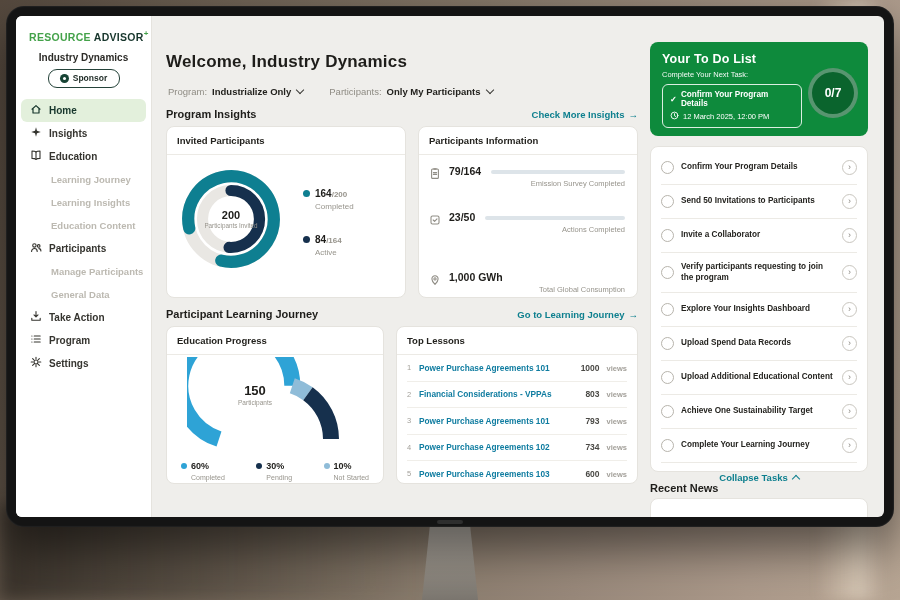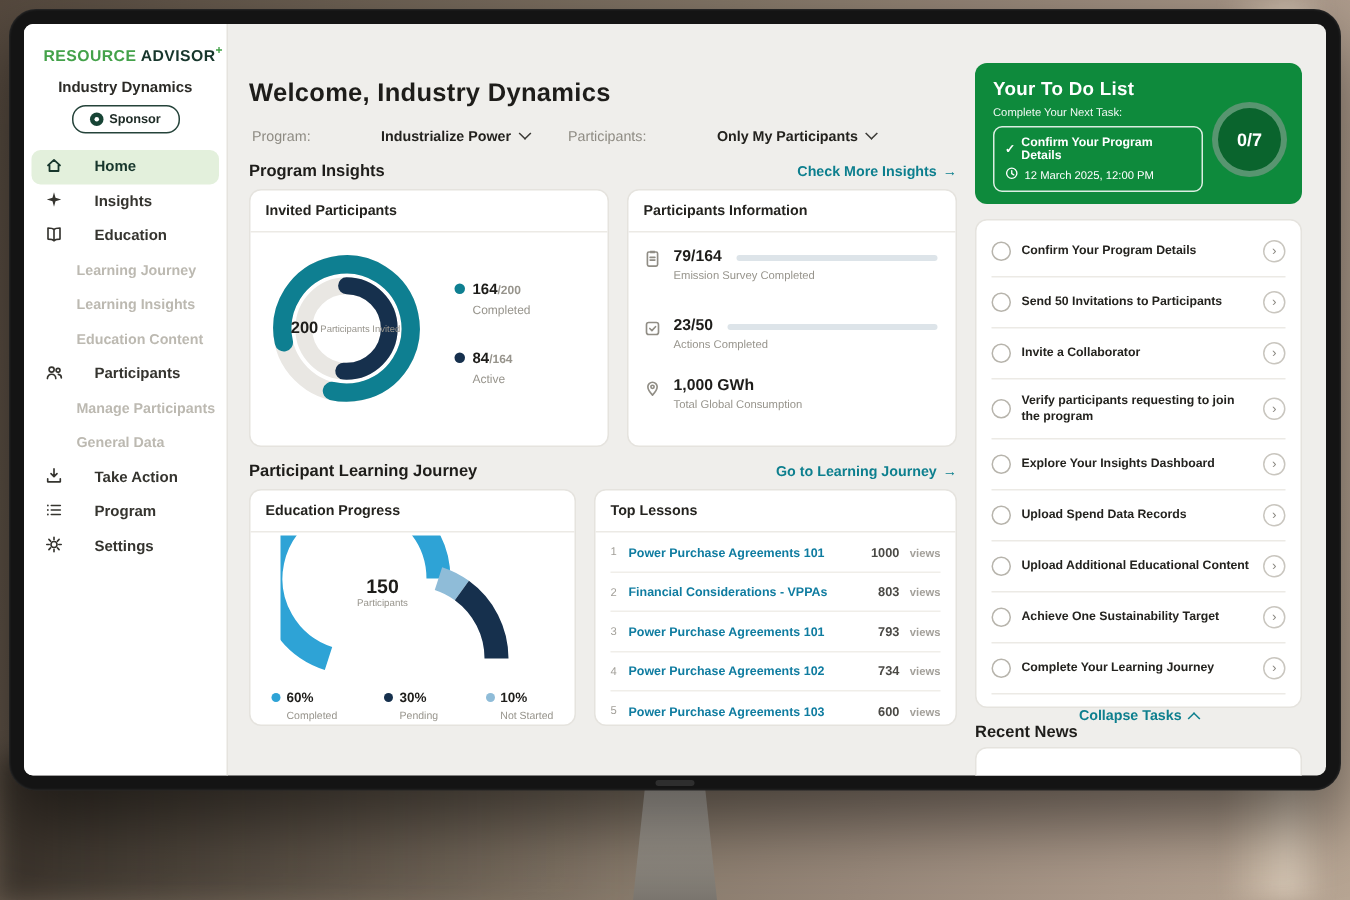--- a/index.html
+++ b/index.html
@@ -20,62 +20,62 @@
 
   
   .side{position:absolute;left:0;top:0;width:136px;height:100%;background:#fff;border-right:1px solid #e5e3de;box-sizing:border-box;}
   .logo{padding:13px 0 0 13px;font-size:10.5px;font-weight:bold;letter-spacing:.3px;white-space:nowrap;}
   .logo .r{color:#44a24a}.logo .a{color:#17362c}.logo .p{color:#44a24a;font-size:8px;vertical-align:super}
   .org{text-align:center;margin-top:9px;font-size:10px;font-weight:bold;color:#2c2b27;}
   .badge{margin:6px auto 0;width:70px;height:17px;border:1px solid #25433a;border-radius:9px;display:flex;align-items:center;justify-content:center;gap:4px;font-size:8.5px;font-weight:bold;color:#1e2b26;background:#fff;}
   .badge-ico{width:9px;height:9px;border-radius:50%;background:#174435;position:relative;}
   .badge-ico::after{content:"";position:absolute;left:3px;top:3px;width:3px;height:3px;border-radius:50%;background:#fff;}
   .nav{margin-top:11px;}
-  .nitem{display:flex;align-items:center;gap:21px;height:23px;padding-left:14px;font-size:10px;font-weight:bold;color:#35342f;cursor:pointer;}
+  .nitem{display:flex;align-items:center;gap:7px;height:23px;padding-left:14px;font-size:10px;font-weight:bold;color:#35342f;cursor:pointer;}
   .nitem.active{background:#e3f0dc;margin:0 5px;padding-left:9px;border-radius:6px;color:#17362c;}
   .nitem svg{flex:none;}
   .nsub{height:23px;display:flex;align-items:center;padding-left:35px;font-size:9.5px;color:#bcb9b1;font-weight:600;cursor:pointer;}
 
   
   .h1{position:absolute;left:150px;top:36px;font-size:17px;font-weight:bold;color:#1e1d1a;letter-spacing:.2px;}
   .filters{position:absolute;left:152px;top:70px;display:flex;gap:26px;align-items:center;font-size:9.5px;}
-  .fgroup{display:flex;align-items:center;cursor:pointer;gap:42px;}
+  .fgroup{display:flex;align-items:center;cursor:pointer;}
   .flabel{color:#8f8c84;}
   .fval{font-weight:bold;color:#23221e;margin-left:5px;}
   .caret{display:inline-block;width:5px;height:5px;border-right:1.3px solid #3a3935;border-bottom:1.3px solid #3a3935;transform:rotate(45deg);margin-left:6px;margin-bottom:2px;}
   .sechead{position:absolute;display:flex;justify-content:space-between;align-items:center;left:150px;width:472px;}
   .sec1{top:92px;} .sec2{top:292px;}
   .sec-title{font-size:11px;font-weight:bold;color:#1e1d1a;}
   .teal{color:#0d7f8e;font-size:9.5px;font-weight:bold;cursor:pointer;display:flex;align-items:center;gap:4px;}
   .card{position:absolute;background:#fff;border:1px solid #e5e3de;border-radius:8px;box-sizing:border-box;}
   .card-title{padding:8px 10px;font-size:9.5px;font-weight:bold;color:#24231f;border-bottom:1px solid #eceae5;}
 
   
   .card-invited{left:150px;top:110px;width:240px;height:172px;}
   .donut-wrap{position:absolute;left:8px;top:36px;width:112px;height:112px;}
-  .donut-center{position:absolute;left:0;top:0;width:112px;height:112px;display:flex;flex-direction:row;align-items:center;justify-content:center;text-align:center;}
+  .donut-center{position:absolute;left:0;top:0;width:112px;height:112px;display:flex;flex-direction:column;align-items:center;justify-content:center;text-align:center;}
   .donut-center .v{font-size:11px;font-weight:bold;color:#1e1d1a;}
   .donut-center .l{font-size:6.3px;color:#97948c;width:56px;line-height:1.25;margin-top:1px;}
   .dlegend{position:absolute;left:136px;top:56px;}
   .dlegend .item{margin-bottom:18px;}
   .dot{display:inline-block;width:7px;height:7px;border-radius:50%;margin-right:5px;}
   .dl-val{font-size:10px;font-weight:bold;color:#1e1d1a;}
   .dl-tot{font-size:8px;color:#97948c;font-weight:bold;}
   .dl-lab{font-size:8px;color:#97948c;margin-left:12px;margin-top:1px;}
 
   
   .card-info{left:402px;top:110px;width:220px;height:172px;}
   .irow{position:absolute;left:10px;right:12px;display:flex;gap:8px;}
   .irow .ic{flex:none;margin-top:1px;}
   .irow .col{flex:1;min-width:0;}
   .iv-line{display:flex;align-items:flex-end;}
   .iv{font-size:10.5px;font-weight:bold;color:#1e1d1a;}
   .ibar{flex:1;height:4px;border-radius:2px;background:#dde4e9;margin-left:10px;margin-bottom:3px;overflow:hidden;}
   .ibar .fill{height:100%;border-radius:2px;background:#2f9cd0;}
-  .il{font-size:7.5px;color:#97948c;margin-top:2px;}
+  .il{font-size:7.5px;color:#97948c;margin-top:2px;text-align:right;}
 
   
   .card-edu{left:150px;top:310px;width:218px;height:158px;}
   .gauge-wrap{position:absolute;left:20px;top:30px;width:176px;height:96px;}
   .gauge-center{position:absolute;left:0;top:56px;width:176px;text-align:center;}
   .gauge-center .v{font-size:13px;font-weight:bold;color:#1e1d1a;}
   .gauge-center .l{font-size:6.5px;color:#97948c;margin-top:1px;}
   .glegend{position:absolute;left:0;top:128px;width:100%;display:flex;justify-content:space-between;padding:0 14px;box-sizing:border-box;}
   .gitem .p{font-size:9px;font-weight:bold;color:#1e1d1a;}
   .gitem .dot{width:6px;height:6px;margin-right:4px;}
@@ -188,21 +188,21 @@
                 </svg></span>
             <span>Settings</span>
           </div>
         </div>
       </div>
 
       <div class="h1">Welcome, Industry Dynamics</div>
       <div class="filters">
         <div class="fgroup">
           <span class="flabel">Program:</span>
-          <span class="fval"><span>Industrialize Power</span><span class="caret"></span></span>
+          <span class="fval"><span>Industrialize Only</span><span class="caret"></span></span>
         </div>
         <div class="fgroup">
           <span class="flabel">Participants:</span>
           <span class="fval"><span>Only My Participants</span><span class="caret"></span></span>
         </div>
       </div>
 
       <div class="sechead sec1">
         <span class="sec-title">Program Insights</span>
         <span class="teal">
@@ -260,21 +260,21 @@
                 <path d="m4.2 6 1.4 1.4 2.4-2.6"></path>
               </svg></span>
           <div class="col">
             <div class="iv-line">
               <span class="iv">23/50</span>
               <span class="ibar"><span class="fill" style="width: 46%;"></span></span>
             </div>
             <div class="il">Actions Completed</div>
           </div>
         </div>
-        <div class="irow" style="top:124px">
+        <div class="irow" style="top:144px">
           <span class="ic"><svg width="12" height="12" viewBox="0 0 12 12" fill="none" stroke="#908d85" stroke-width="1.1" stroke-linecap="round" stroke-linejoin="round">
                 <path d="M6 1.8a3.1 3.1 0 0 1 3.1 3.1C9.1 7.2 6 10.4 6 10.4S2.9 7.2 2.9 4.9A3.1 3.1 0 0 1 6 1.8Z"></path>
                 <circle cx="6" cy="4.9" r="1.1"></circle>
               </svg></span>
           <div class="col">
             <div class="iv-line">
                 <span class="iv">1,000 GWh</span>
               </div>
             <div class="il">Total Global Consumption</div>
           </div>

